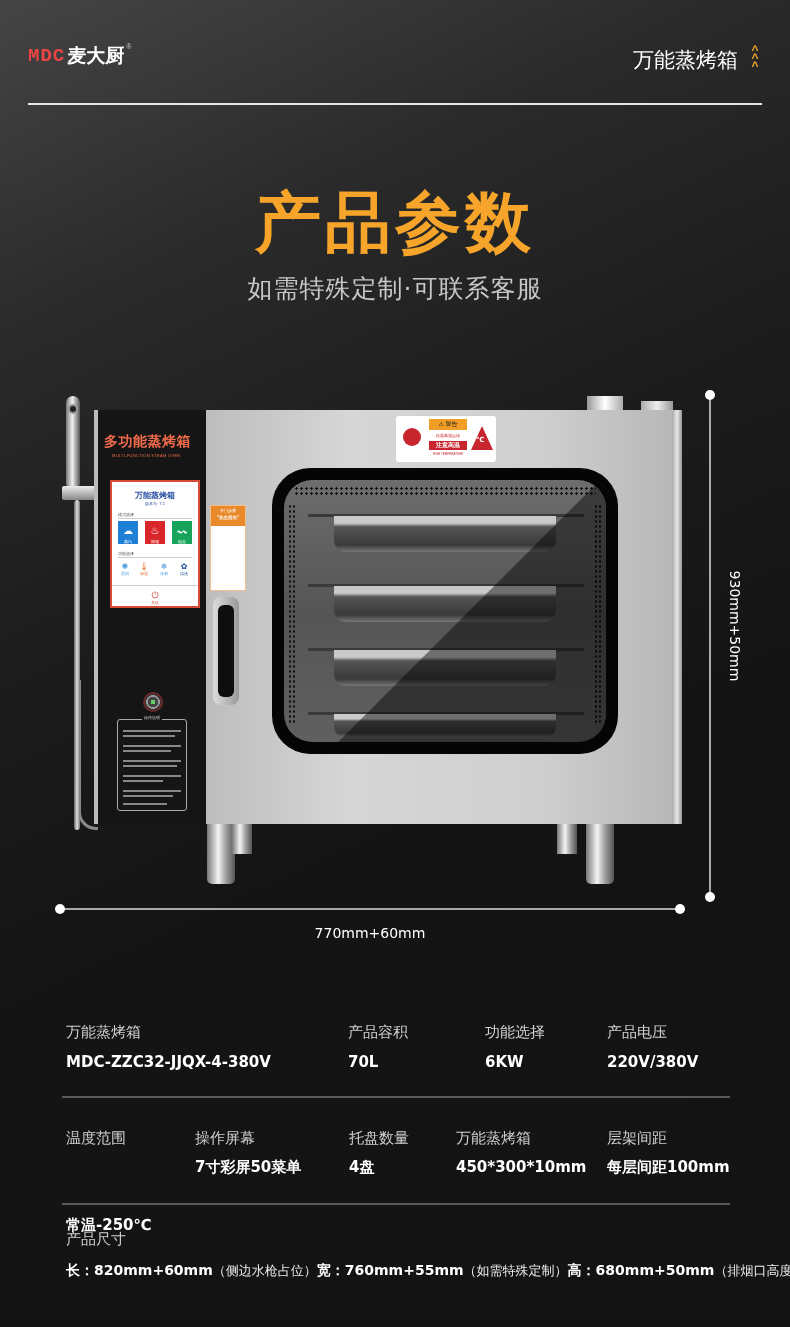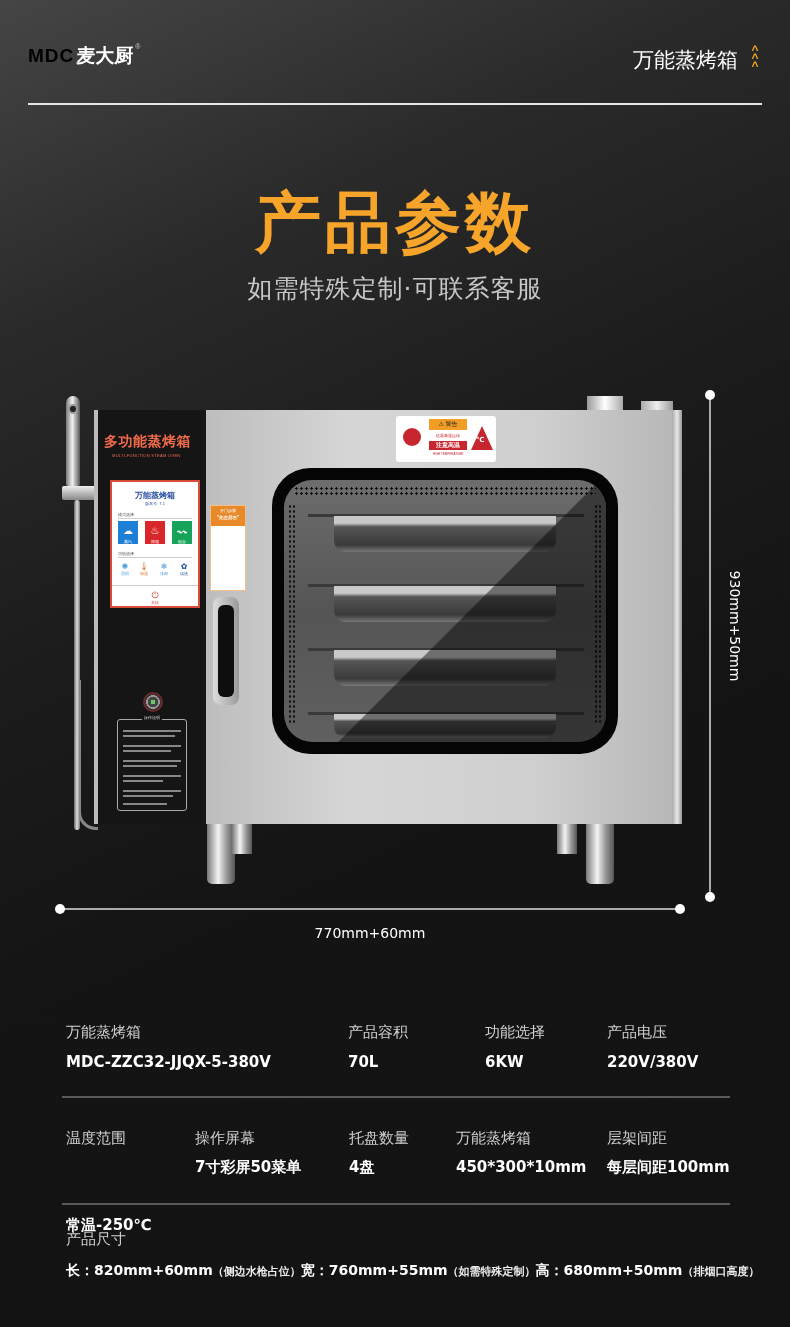--- a/index.html
+++ b/index.html
@@ -7,21 +7,21 @@
   body {
     position: relative;
     background: linear-gradient(155deg, #454545 0%, #2a2a2a 20%, #1c1c1c 40%, #141414 60%, #131313 100%);
     font-family: "Liberation Sans", "DejaVu Sans", sans-serif;
     color: #fff;
   }
   .abs { position: absolute; }
 
   
   .logo { left: 28px; top: 44px; height: 24px; display: flex; align-items: center; gap: 2px; }
-  .logo-mdc { font-family: Liberation Sans, sans-serif; font-weight: bold; font-size: 19px; letter-spacing: 1px; color: #000000; }
+  .logo-mdc { font-family: Liberation Mono, monospace; font-weight: bold; font-size: 19px; letter-spacing: 1px; color: #ef4444; }
   .logo-cn { font-family: "DejaVu Sans", sans-serif; font-weight: bold; font-size: 19px; color: #fff; }
   .logo-reg { font-size: 7px; color: #ccc; align-self: flex-start; margin-top: -1px; }
   .header-title { right: 52px; top: 46px; font-family: "DejaVu Sans", sans-serif; font-size: 21px; color: #fff; }
   .header-chev { right: 28px; top: 46px; width: 14px; height: 24px; display: flex; flex-direction: column; align-items: center; }
   .header-chev span { color: #f5a623; font-size: 12px; line-height: 8px; font-weight: bold; }
   .header-rule { left: 28px; top: 103px; width: 734px; height: 2px; background: #e6e6e6; }
 
   
   .title { left: 0; width: 790px; top: 178px; text-align: center; font-family: "DejaVu Sans", sans-serif; font-weight: bold; font-size: 66px; color: #f7a52a; letter-spacing: 4px; }
   .subtitle { left: 0; width: 790px; top: 272px; text-align: center; font-family: "DejaVu Sans", sans-serif; font-size: 25px; color: #c8c8c8; letter-spacing: 1px; }
@@ -84,21 +84,21 @@
   .dot { width: 10px; height: 10px; border-radius: 50%; background: #fff; }
   .hlabel { left: 0; width: 740px; top: 925px; text-align: center; font-family: "DejaVu Sans", sans-serif; font-size: 14px; color: #fff; }
   .vline { left: 709px; top: 395px; width: 2px; height: 502px; background: #aaa; }
   .vlabel { left: 655px; top: 618px; width: 160px; text-align: center; font-family: "DejaVu Sans", sans-serif; font-size: 14px; color: #fff; transform: rotate(90deg); transform-origin: center; }
 
   
   .spec-lbl { font-family: "DejaVu Sans", sans-serif; font-size: 15px; color: #d0d0d0; }
   .spec-val { font-family: "DejaVu Sans", sans-serif; font-size: 15px; color: #fff; font-weight: bold; }
   .sep { left: 62px; width: 668px; height: 2px; background: #5a5a5a; }
   .dims-line { left: 66px; top: 1262px; font-family: "DejaVu Sans", sans-serif; font-size: 14px; font-weight: bold; color: #fff; white-space: nowrap; }
-  .dims-line .note { font-size: 11px; font-weight: bold; color: #eee; }
+  .dims-line .note { font-size: 13px; font-weight: normal; color: #eee; }
 </style>
 </head>
 <body>
 
 <div class="abs logo">
   <span class="logo-mdc">MDC</span>
   <span class="logo-cn">麦大厨</span>
   <span class="logo-reg">®</span>
 </div>
 <div class="abs header-title">万能蒸烤箱</div>
@@ -234,21 +234,21 @@
 <div class="abs dot" style="left:675px;top:904px"></div>
 <div class="abs hlabel">770mm+60mm</div>
 
 <div class="abs vline"></div>
 <div class="abs dot" style="left:705px;top:390px"></div>
 <div class="abs dot" style="left:705px;top:892px"></div>
 <div class="abs vlabel">930mm+50mm</div>
 
 <div>
   <div class="abs spec-lbl" style="left:66px;top:1023px">万能蒸烤箱</div>
-  <div class="abs spec-val" style="left:66px;top:1053px">MDC-ZZC32-JJQX-5-380V</div>
+  <div class="abs spec-val" style="left:66px;top:1053px">MDC-ZZC32-JJQX-4-380V</div>
   <div class="abs spec-lbl" style="left:348px;top:1023px">产品容积</div>
   <div class="abs spec-val" style="left:348px;top:1053px">70L</div>
   <div class="abs spec-lbl" style="left:485px;top:1023px">功能选择</div>
   <div class="abs spec-val" style="left:485px;top:1053px">6KW</div>
   <div class="abs spec-lbl" style="left:607px;top:1023px">产品电压</div>
   <div class="abs spec-val" style="left:607px;top:1053px">220V/380V</div>
 </div>
 <div class="abs sep" style="top:1096px"></div>
 
 <div>

